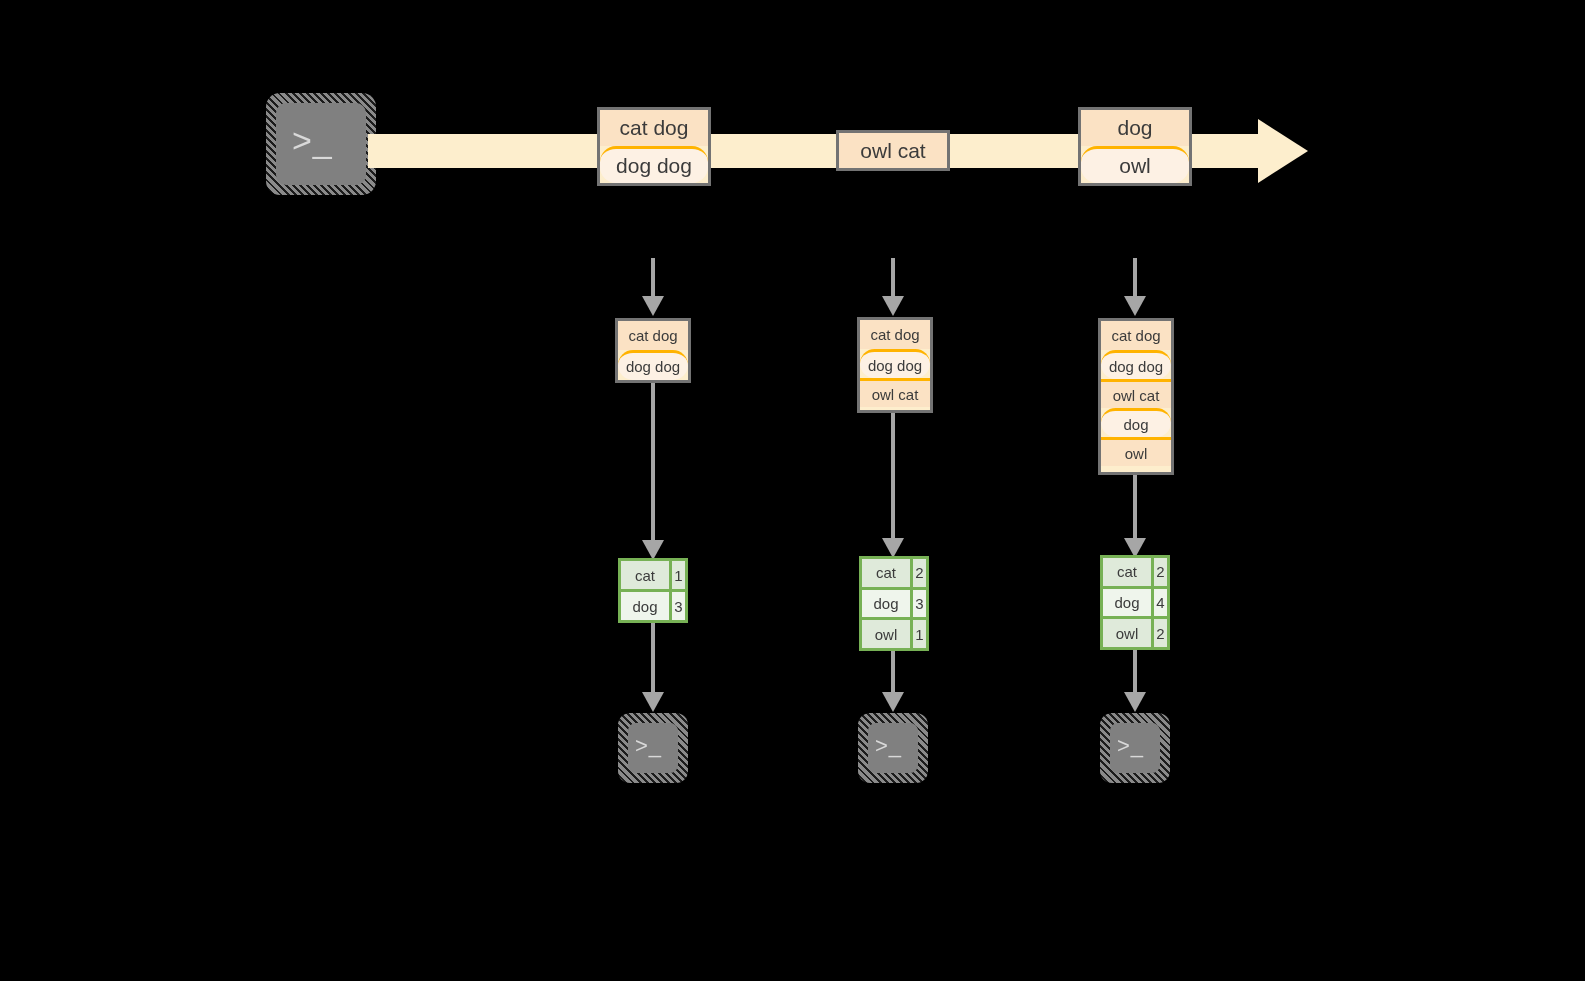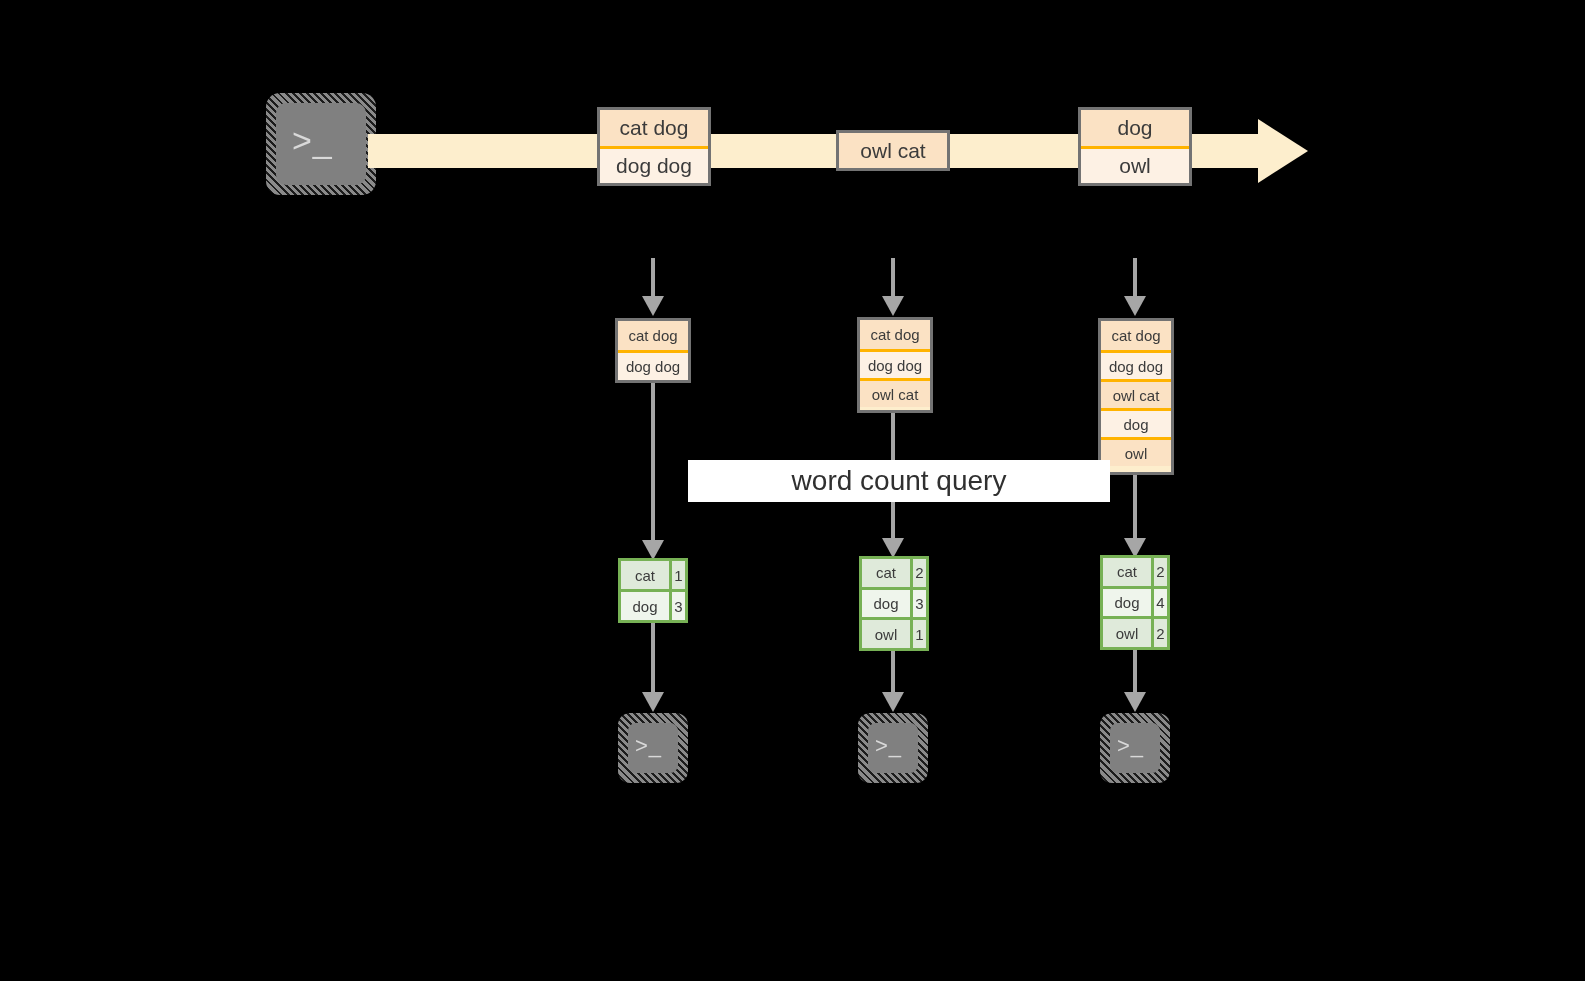--- a/index.html
+++ b/index.html
@@ -67,21 +67,21 @@
   .card .row {
     box-sizing: border-box;
     display: flex;
     align-items: center;
     justify-content: center;
     color: #3b3b3b;
     white-space: nowrap;
     overflow: hidden;
   }
   .card .row.dark  { background: #fbe2c4; }
-  .card .row.light { background: #fdf1e4; }
+  .card .row.light { background: #fdf1e4; border-radius: 16px; }
   .card .row + .row { border-top: 3px solid #ffb300; }
 
   
   .table {
     position: absolute;
     box-sizing: border-box;
     border: 3px solid #77b155;
     background: #eaf2e3;
     display: flex;
     flex-direction: column;
@@ -261,15 +261,14 @@
   </div>
 
   <div class="vline" style="left:1133px; top:650px; height:50px;"></div>
   <div class="vhead" style="left:1124px; top:692px;"></div>
 
   <div class="terminal" style="left:1100px; top:713px; width:70px; height:70px;">
     <div class="inner"></div>
     <div class="prompt" style="left:17px; top:22px; font-size:22px;">&gt;_</div>
   </div>
 
-  <div class="banner" style="left:688px; top:460px; width:422px; height:42px; font-size:28px;">word count query</div>
 
 </div>
 
 </body></html>

